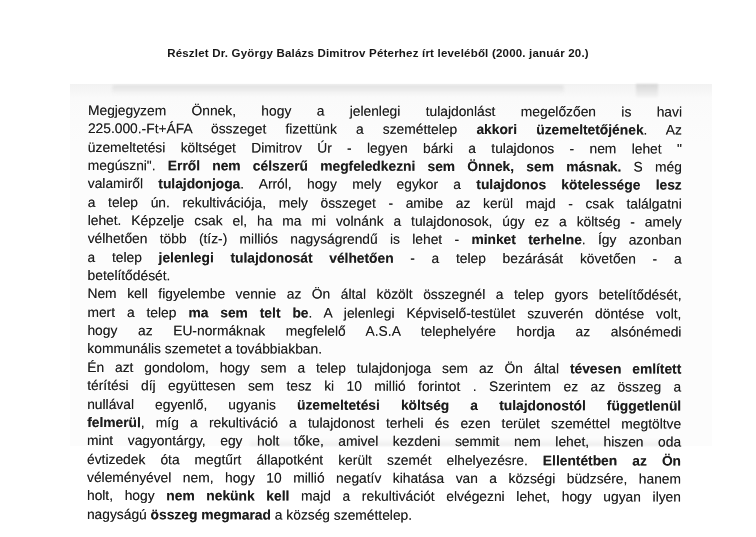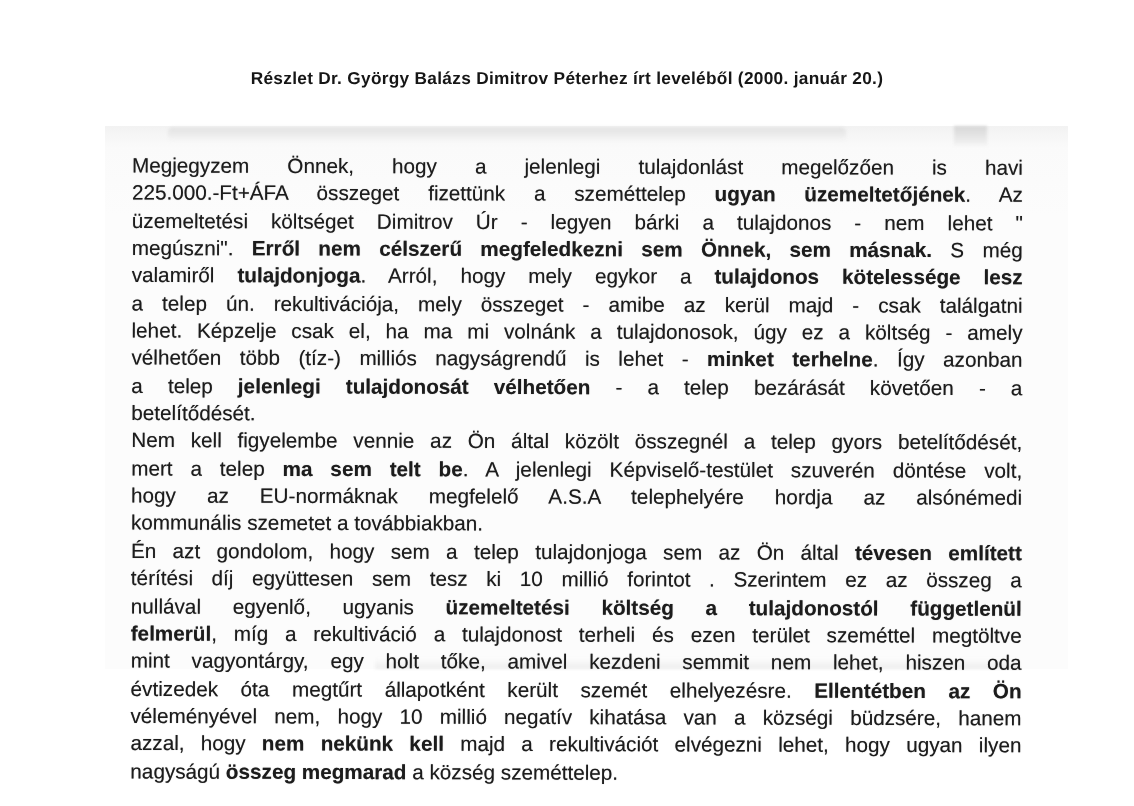--- a/index.html
+++ b/index.html
@@ -49,36 +49,36 @@
 <body>
 
 <div class="title">Részlet Dr. György Balázs Dimitrov Péterhez írt leveléből (2000. január 20.)</div>
 
 <div class="scan">
   <div class="band-top"></div>
   <div class="band-corner"></div>
   <div class="band-bottom"></div>
   <div class="letter-body" id="letter-body">
       <div class="line j"><span>Megjegyzem Önnek, hogy a jelenlegi tulajdonlást megelőzően is havi</span></div>
-      <div class="line j"><span>225.000.-Ft+ÁFA összeget fizettünk a szeméttelep </span><b>ugyan üzemeltetőjének</b><span>. Az</span></div>
+      <div class="line j"><span>225.000.-Ft+ÁFA összeget fizettünk a szeméttelep </span><b>akkori üzemeltetőjének</b><span>. Az</span></div>
       <div class="line j"><span>üzemeltetési költséget Dimitrov Úr - legyen bárki a tulajdonos - nem lehet "</span></div>
       <div class="line j"><span>megúszni". </span><b>Erről nem célszerű megfeledkezni sem Önnek, sem másnak.</b><span> S még</span></div>
       <div class="line j"><span>valamiről </span><b>tulajdonjoga</b><span>. Arról, hogy mely egykor a </span><b>tulajdonos kötelessége lesz</b></div>
       <div class="line j"><span>a telep ún. rekultivációja, mely összeget - amibe az kerül majd - csak találgatni</span></div>
       <div class="line j"><span>lehet. Képzelje csak el, ha ma mi volnánk a tulajdonosok, úgy ez a költség - amely</span></div>
       <div class="line j"><span>vélhetően több (tíz-) milliós nagyságrendű is lehet - </span><b>minket terhelne</b><span>. Így azonban</span></div>
       <div class="line j"><span>a telep </span><b>jelenlegi tulajdonosát vélhetően</b><span> - a telep bezárását követően - a</span></div>
       <div class="line"><span>betelítődését.</span></div>
       <div class="line j"><span>Nem kell figyelembe vennie az Ön által közölt összegnél a telep gyors betelítődését,</span></div>
       <div class="line j"><span>mert a telep </span><b>ma sem telt be</b><span>. A jelenlegi Képviselő-testület szuverén döntése volt,</span></div>
       <div class="line j"><span>hogy az EU-normáknak megfelelő A.S.A telephelyére hordja az alsónémedi</span></div>
       <div class="line"><span>kommunális szemetet a továbbiakban.</span></div>
       <div class="line j"><span>Én azt gondolom, hogy sem a telep tulajdonjoga sem az Ön által </span><b>tévesen említett</b></div>
       <div class="line j"><span>térítési díj együttesen sem tesz ki 10 millió forintot . Szerintem ez az összeg a</span></div>
       <div class="line j"><span>nullával egyenlő, ugyanis </span><b>üzemeltetési költség a tulajdonostól függetlenül</b></div>
       <div class="line j"><b>felmerül</b><span>, míg a rekultiváció a tulajdonost terheli és ezen terület szeméttel megtöltve</span></div>
       <div class="line j"><span>mint vagyontárgy, egy holt tőke, amivel kezdeni semmit nem lehet, hiszen oda</span></div>
       <div class="line j"><span>évtizedek óta megtűrt állapotként került szemét elhelyezésre. </span><b>Ellentétben az Ön</b></div>
       <div class="line j"><span>véleményével nem, hogy 10 millió negatív kihatása van a községi büdzsére, hanem</span></div>
-      <div class="line j"><span>azzal, hogy </span><b>nem nekünk kell</b><span> majd a rekultivációt elvégezni lehet, hogy ugyan ilyen</span></div>
+      <div class="line j"><span>holt, hogy </span><b>nem nekünk kell</b><span> majd a rekultivációt elvégezni lehet, hogy ugyan ilyen</span></div>
       <div class="line"><span>nagyságú </span><b>összeg megmarad</b><span> a község szeméttelep.</span></div>
     </div>
 </div>
 
 </body></html>

